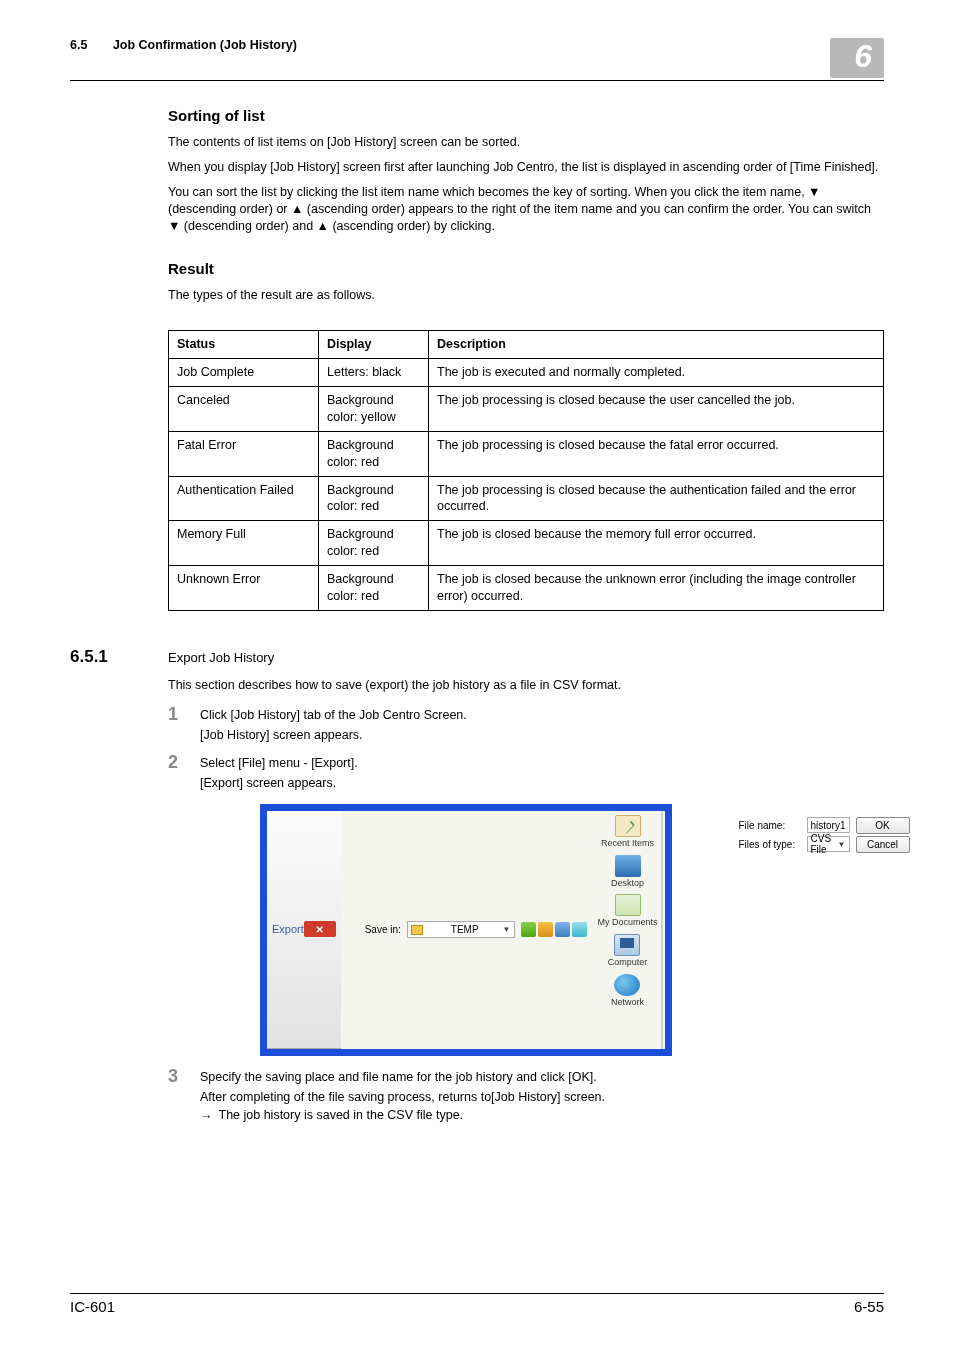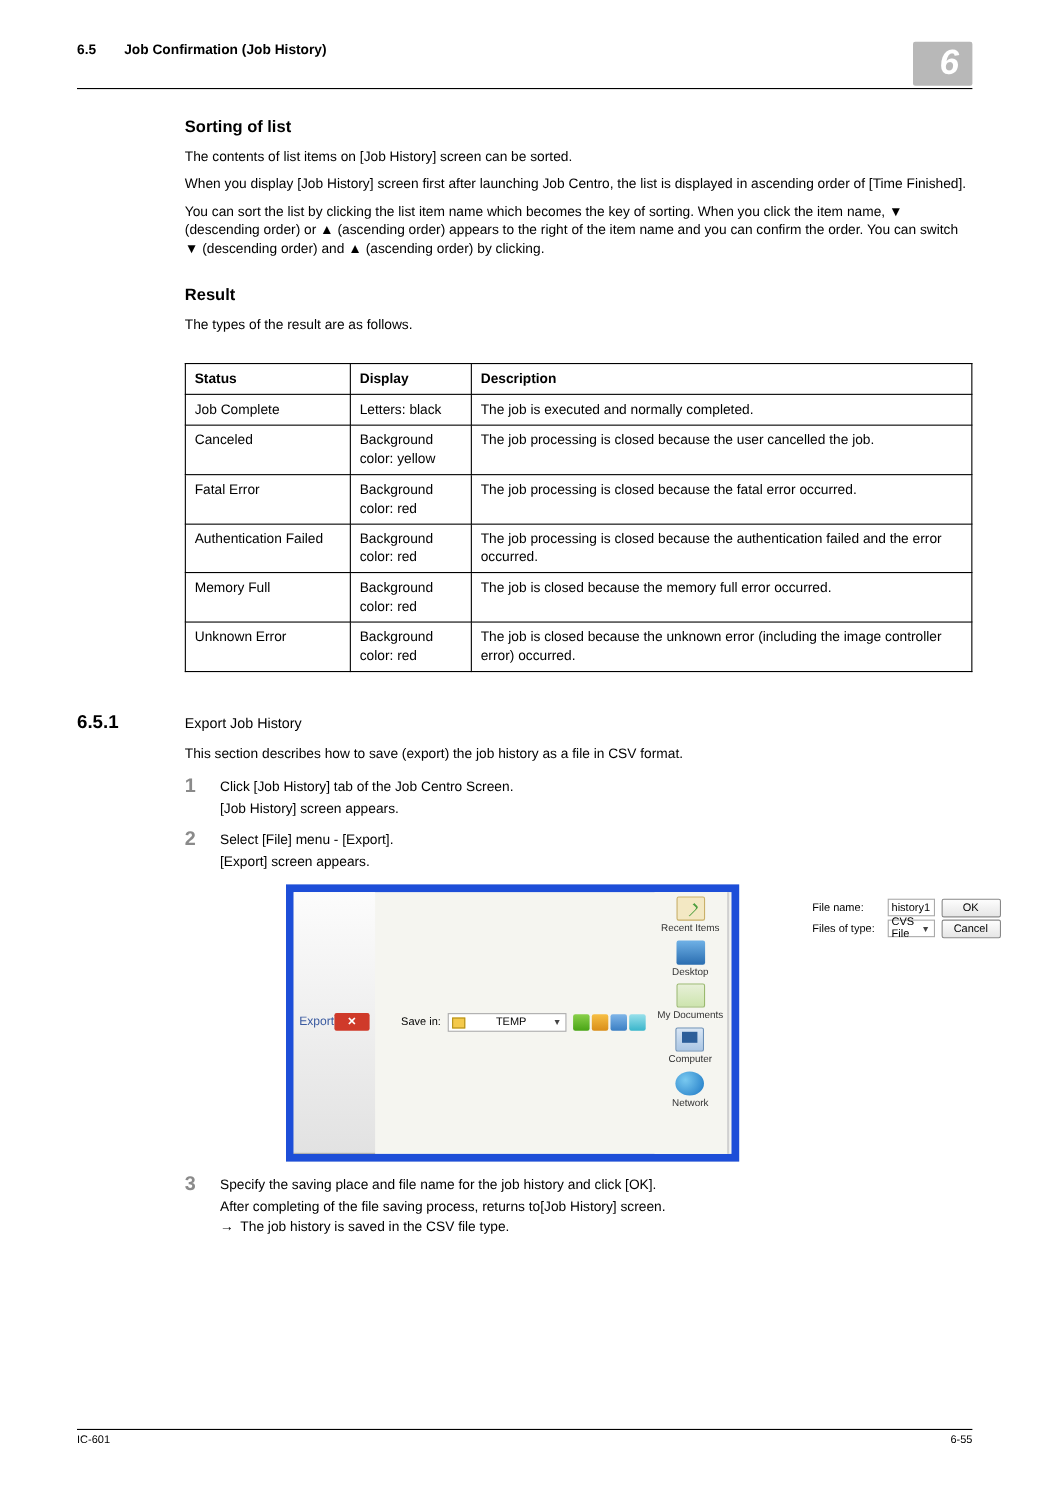--- a/index.html
+++ b/index.html
@@ -258,21 +258,21 @@
     font-size: 10px;
   }
 
   .footer {
     position: absolute;
     bottom: 36px;
     left: 70px;
     right: 70px;
     display: flex;
     justify-content: space-between;
-    font-size: 10px;
+    font-size: 15px;
     border-top: 1px solid #000;
     padding-top: 4px;
   }
 </style>
 </head>
 <body>
 
 <div class="page">
 
   <div class="header-row">

